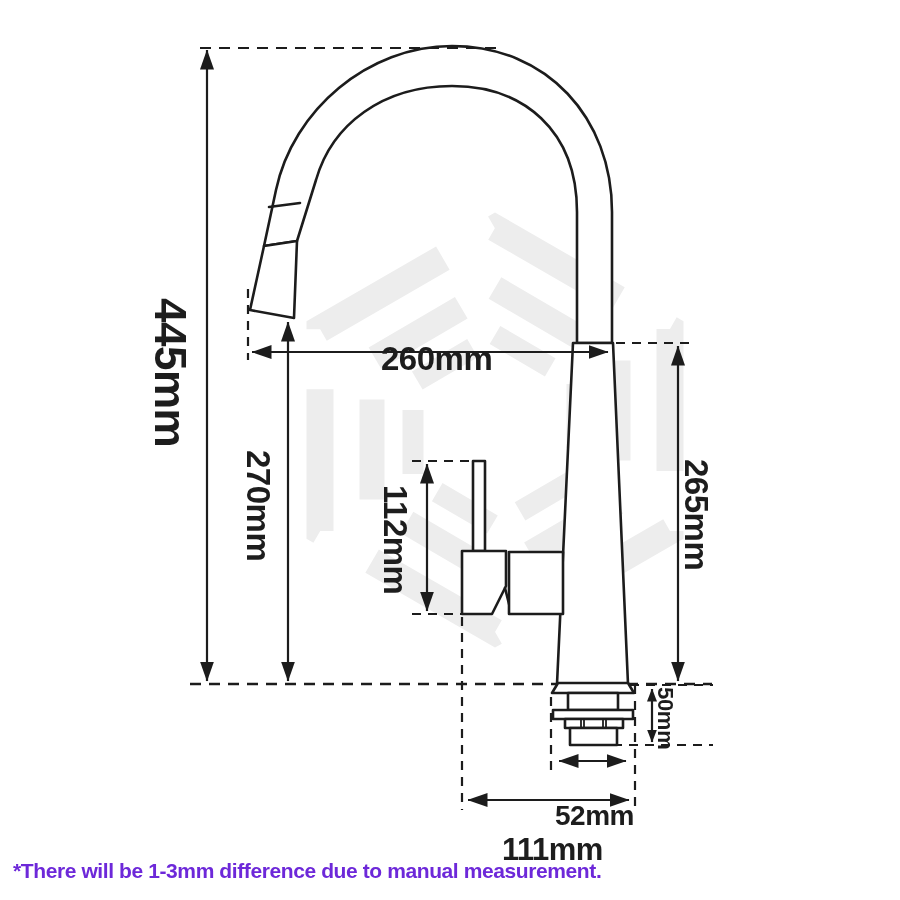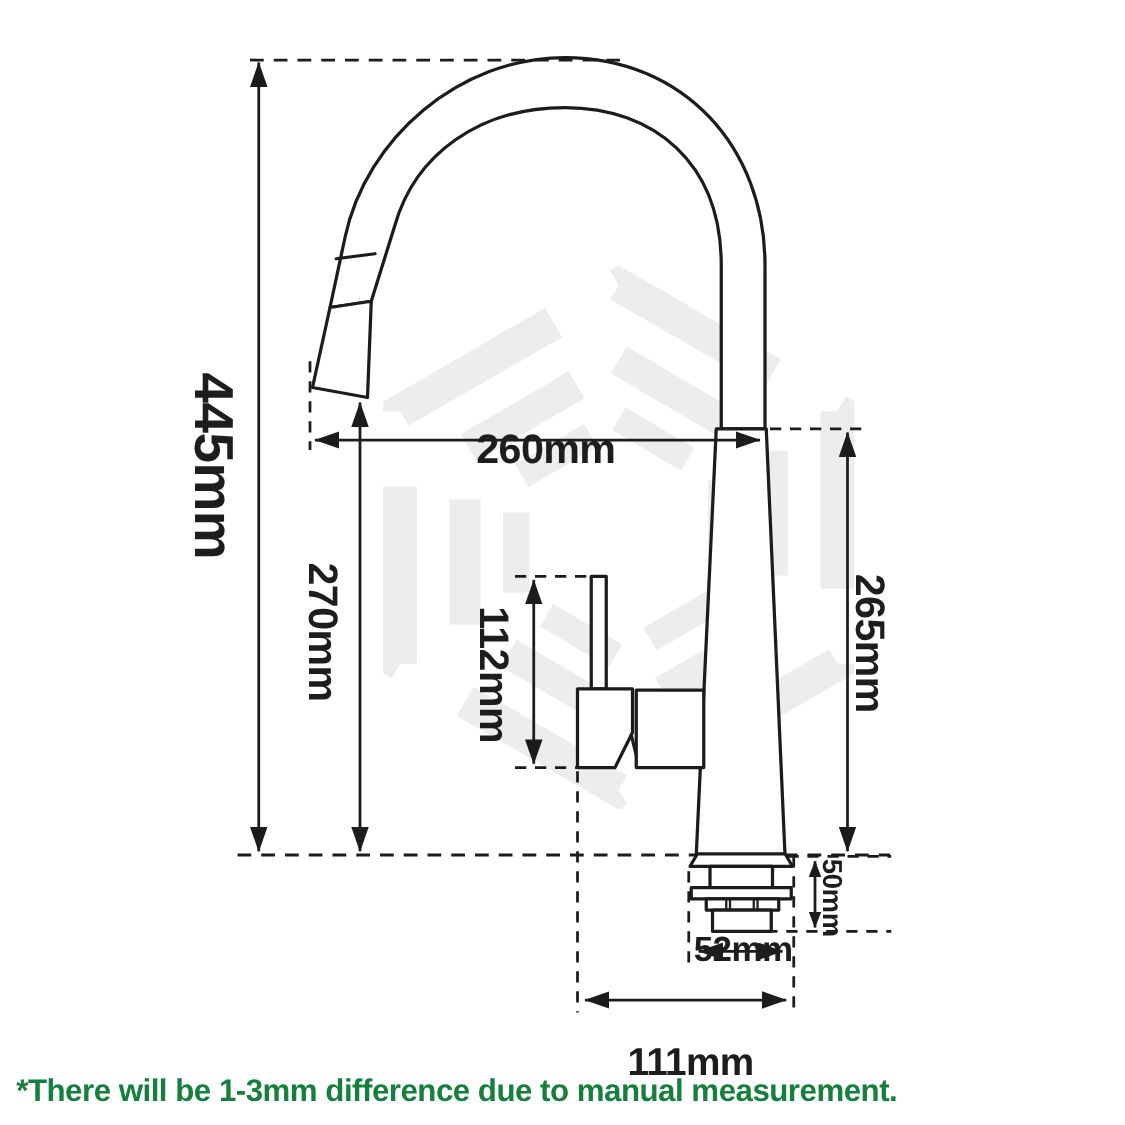--- a/index.html
+++ b/index.html
@@ -12,25 +12,25 @@
     position:absolute;font-weight:600;color:#1d1d1d;line-height:1;white-space:nowrap;
     letter-spacing:-0.5px;
   }
   .vert{writing-mode:vertical-rl;text-orientation:mixed;}
   .lbl-445{left:148px;top:298px;font-size:44px;}
   .lbl-260{left:381px;top:310px;font-size:33px;margin-top:32px;}
   .lbl-270{left:242px;top:450px;font-size:33px;}
   .lbl-112{left:379px;top:485px;font-size:33px;}
   .lbl-265{left:680px;top:459px;font-size:33px;}
   .lbl-50{left:654px;top:687px;font-size:22px;letter-spacing:-0.3px;}
-  .lbl-52{left:555px;top:746px;font-size:28px;text-align:center;}
+  .lbl-52{left:555px;top:802px;font-size:28px;text-align:center;}
   .lbl-111{left:502px;top:806px;font-size:31px;margin-top:28px;}
   .footnote{
-    position:absolute;left:13px;top:859px;font-size:25px;font-weight:600;
-    color:#15803d;letter-spacing:-0.4px;white-space:nowrap;
+    position:absolute;left:13px;top:859px;font-size:21px;font-weight:600;
+    color:#6d28d9;letter-spacing:-0.4px;white-space:nowrap;
   }
 </style>
 </head>
 <body>
 
 <div id="stage">
 
   <svg width="900" height="900" viewBox="0 0 900 900">
     <defs>
       <marker id="arr" viewBox="0 0 20 14" refX="19.5" refY="7" markerWidth="20" markerHeight="14" orient="auto-start-reverse" markerUnits="userSpaceOnUse">

